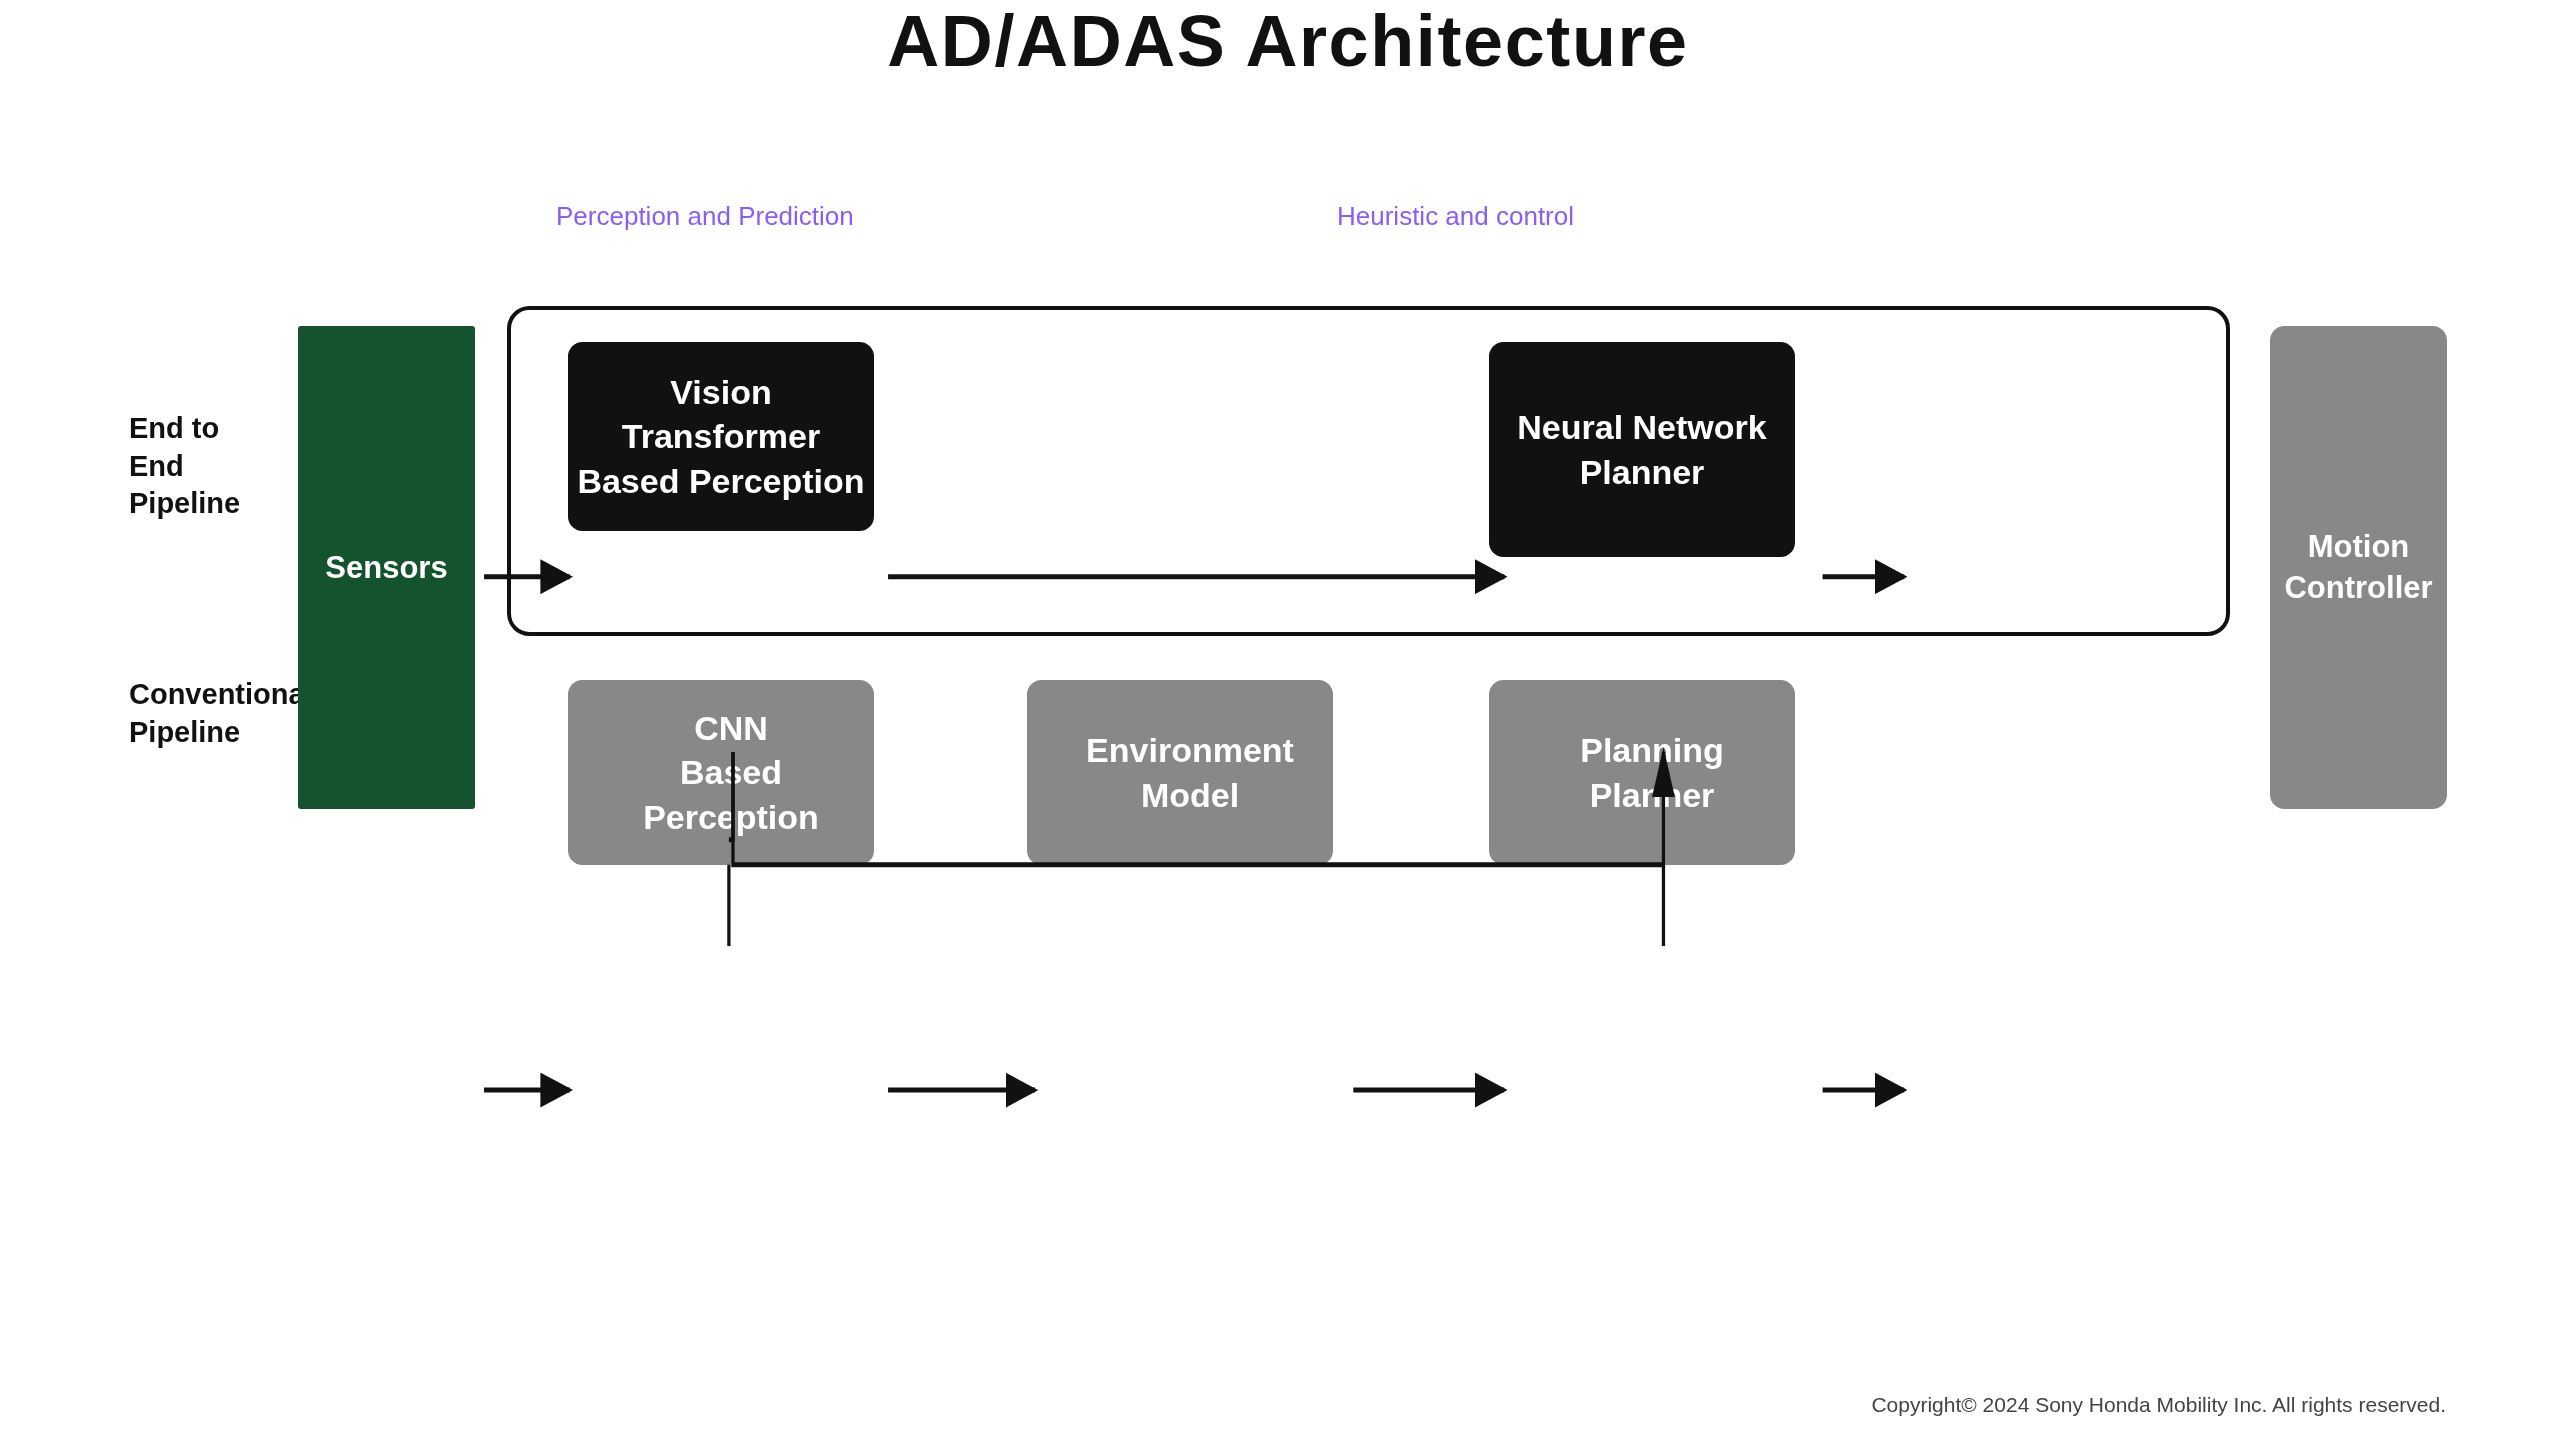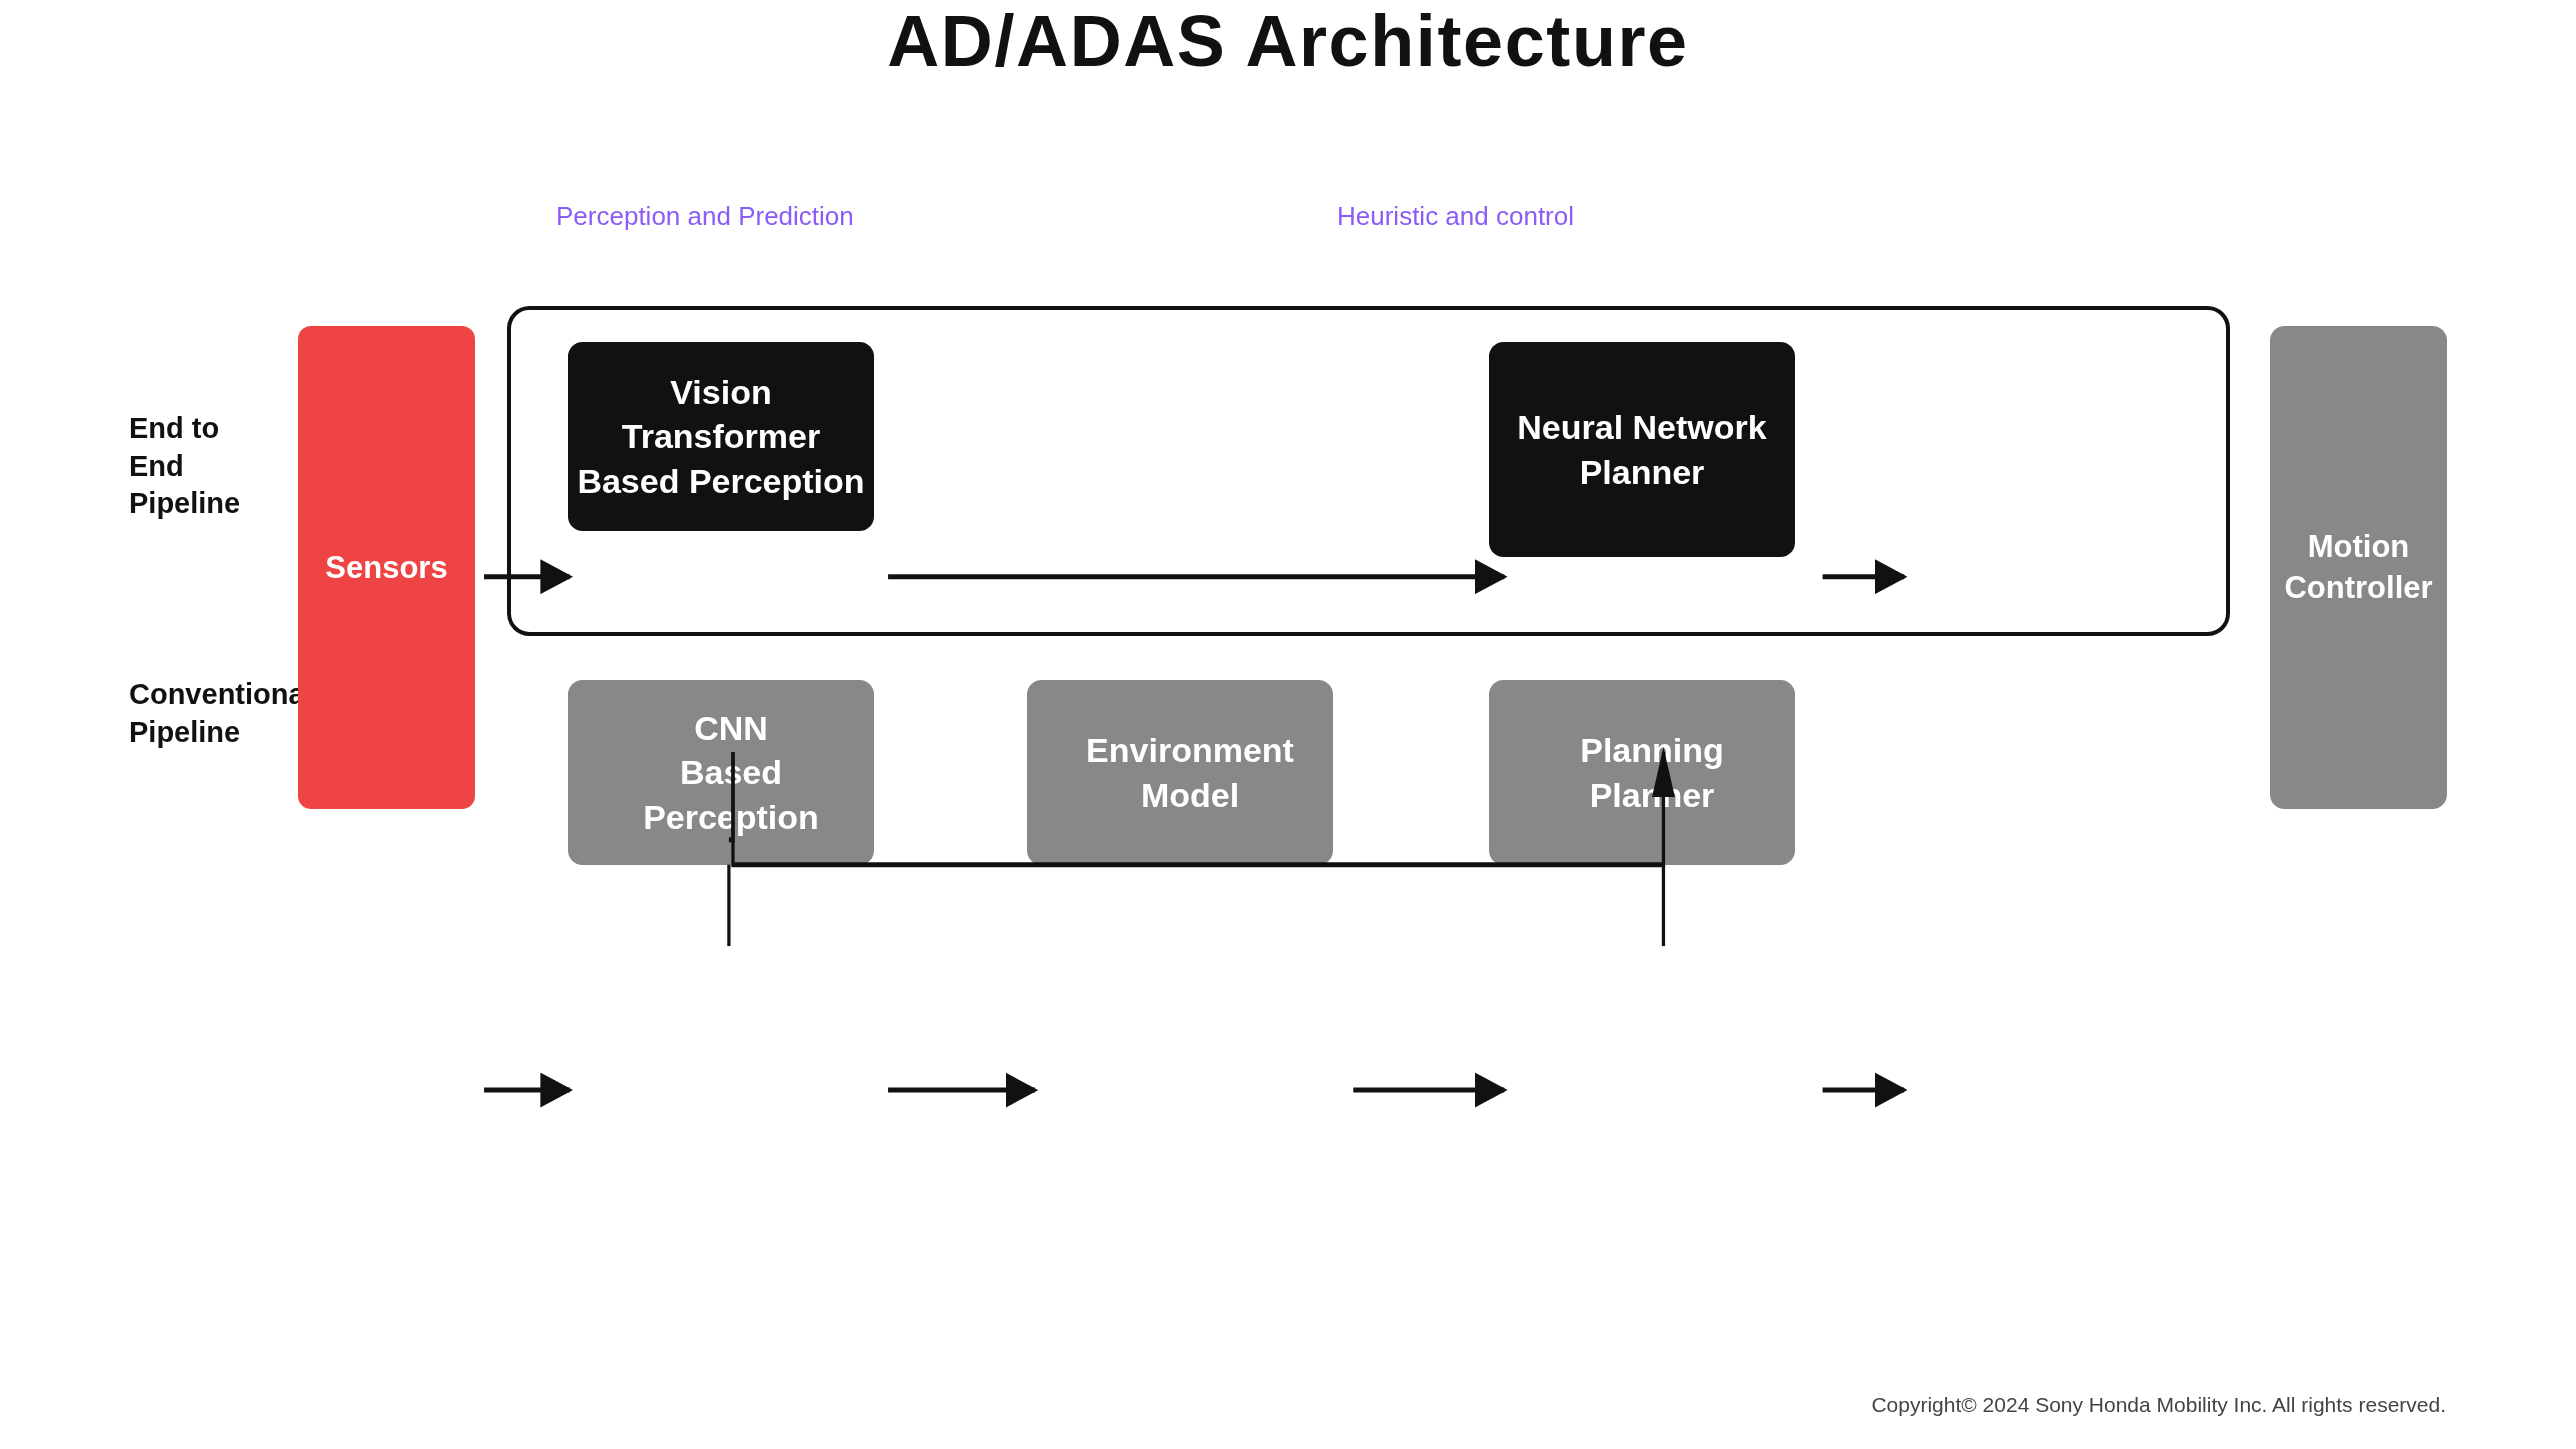--- a/index.html
+++ b/index.html
@@ -64,22 +64,22 @@
       left: 1208px;
     }
 
     
     .sensors-block {
       position: absolute;
       left: 169px;
       top: 125px;
       width: 177px;
       height: 483px;
-      background: #ef4444;
-      border-radius: 13px;
+      background: #14532d;
+      border-radius: 3px;
       display: flex;
       align-items: center;
       justify-content: center;
     }
 
     .sensors-block span {
       color: white;
       font-size: 31px;
       font-weight: 600;
       text-align: center;

